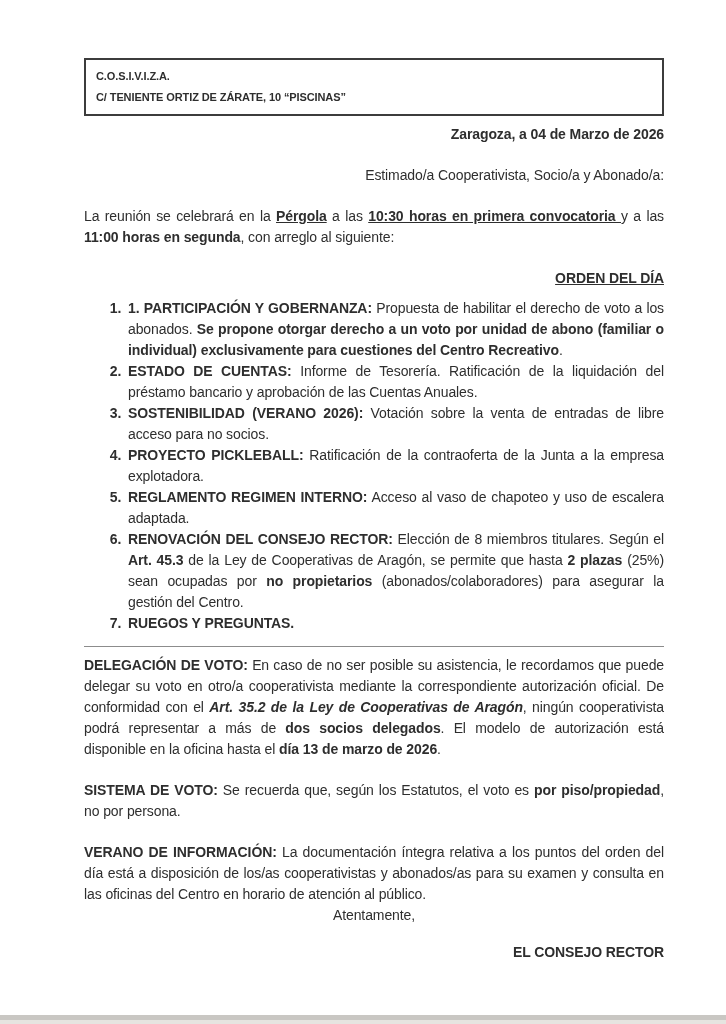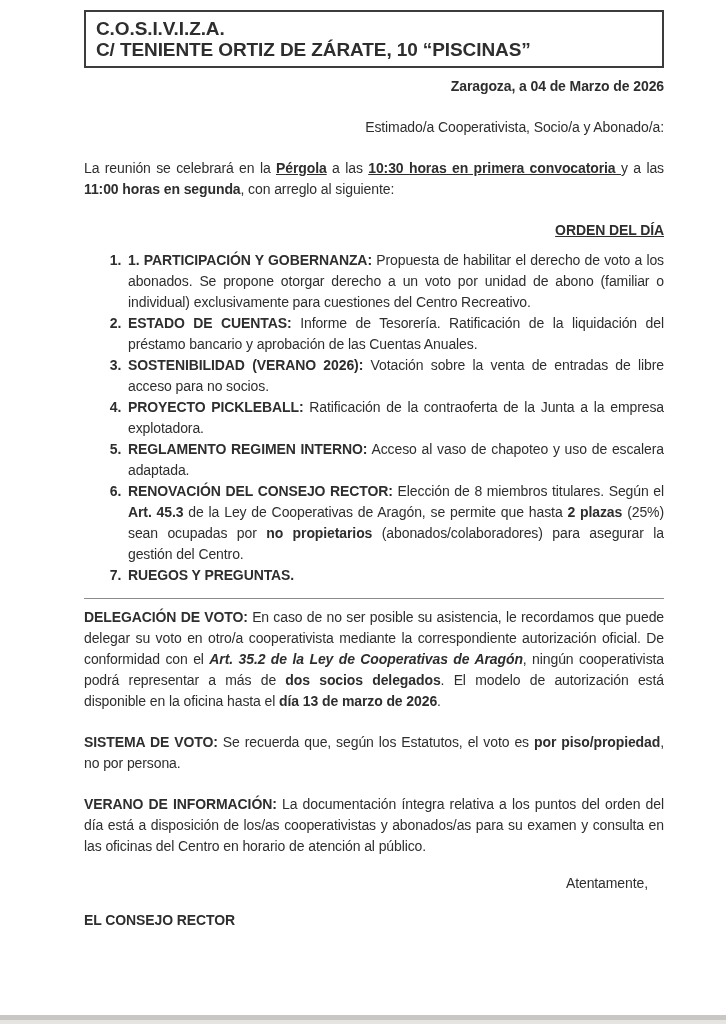--- a/index.html
+++ b/index.html
@@ -20,22 +20,23 @@
     left: 84px;
     right: 62px;
     top: 10px;
   }
   .letterhead-box {
     border: 2px solid #3c3c3c;
     padding: 6px 10px;
     display: flex;
     justify-content: space-between;
     font-weight: 700;
-    font-size: 19px;
+    font-size: 11px;
     line-height: 21px;
+    margin-top: 48px;
   }
   .lh-left { text-align: left; }
   .lh-right { text-align: right; }
   .dateline {
     text-align: right;
     font-weight: 700;
     margin-top: 8px;
   }
   .para { margin: 20px 0 0 0; text-align: justify; }
   .salutation { margin-top: 20px; text-align: right; }
@@ -55,25 +56,25 @@
     padding-left: 3px;
   }
   ol.agenda li::marker { font-weight: 700; }
   .divider {
     border: none;
     border-top: 1px solid #8c8c8c;
     margin: 12px 0 0 0;
   }
   .note { margin-top: 20px; }
   .delegacion { margin-top: 8px; }
-  .closing { margin: 16px; text-align: right; }
+  .closing { margin: 0; text-align: center; }
   .signature {
-    text-align: left;
+    text-align: right;
     font-weight: 700;
-    margin-top: 0;
+    margin-top: 16px;
   }
   .page-edge-bottom {
     position: absolute;
     left: 0; top: 1015px;
     width: 100%; height: 5px;
     background: #c9c7c3;
   }
   .page-edge-bottom-light {
     position: absolute;
     left: 0; top: 1020px;
@@ -99,21 +100,21 @@
     <div class="dateline">Zaragoza, a 04 de Marzo de 2026</div>
 
     <p class="para salutation">Estimado/a Cooperativista, Socio/a y Abonado/a:</p>
 
 
     <p class="para"><span>La reunión se celebrará en la </span><span style="font-weight: 700; text-decoration: underline;">Pérgola</span><span> a las </span><span style="font-weight: 700; text-decoration: underline;">10:30 horas en primera convocatoria </span><span>y a las </span><span style="font-weight: 700;">11:00 horas en segunda</span><span>, con arreglo al siguiente:</span></p>
 
     <div class="orden-heading">ORDEN DEL DÍA</div>
 
     <ol class="agenda">
-      <li><span style="font-weight: 700;">1. PARTICIPACIÓN Y GOBERNANZA:</span><span> Propuesta de habilitar el derecho de voto a los abonados. </span><span style="font-weight: 400;">Se propone otorgar derecho a un voto por unidad de abono (familiar o individual) exclusivamente para cuestiones del Centro Recreativo</span><span>.</span></li>
+      <li><span style="font-weight: 700;">1. PARTICIPACIÓN Y GOBERNANZA:</span><span> Propuesta de habilitar el derecho de voto a los abonados. </span><span style="font-weight: 700;">Se propone otorgar derecho a un voto por unidad de abono (familiar o individual) exclusivamente para cuestiones del Centro Recreativo</span><span>.</span></li>
       <li><span style="font-weight: 700;">ESTADO DE CUENTAS:</span><span> Informe de Tesorería. Ratificación de la liquidación del préstamo bancario y aprobación de las Cuentas Anuales.</span></li>
       <li><span style="font-weight: 700;">SOSTENIBILIDAD (VERANO 2026):</span><span> Votación sobre la venta de entradas de libre acceso para no socios.</span></li>
       <li><span style="font-weight: 700;">PROYECTO PICKLEBALL:</span><span> Ratificación de la contraoferta de la Junta a la empresa explotadora.</span></li>
       <li><span style="font-weight: 700;">REGLAMENTO REGIMEN INTERNO:</span><span> Acceso al vaso de chapoteo y uso de escalera adaptada.</span></li>
       <li><span style="font-weight: 700;">RENOVACIÓN DEL CONSEJO RECTOR:</span><span> Elección de 8 miembros titulares. Según el </span><span style="font-weight: 700;">Art. 45.3</span><span> de la Ley de Cooperativas de Aragón, se permite que hasta </span><span style="font-weight: 700;">2 plazas</span><span> (25%) sean ocupadas por </span><span style="font-weight: 700;">no propietarios</span><span> (abonados/colaboradores) para asegurar la gestión del Centro.</span></li>
       <li><span style="font-weight: 700;">RUEGOS Y PREGUNTAS.</span></li>
     </ol>
 
     <hr class="divider">
 

